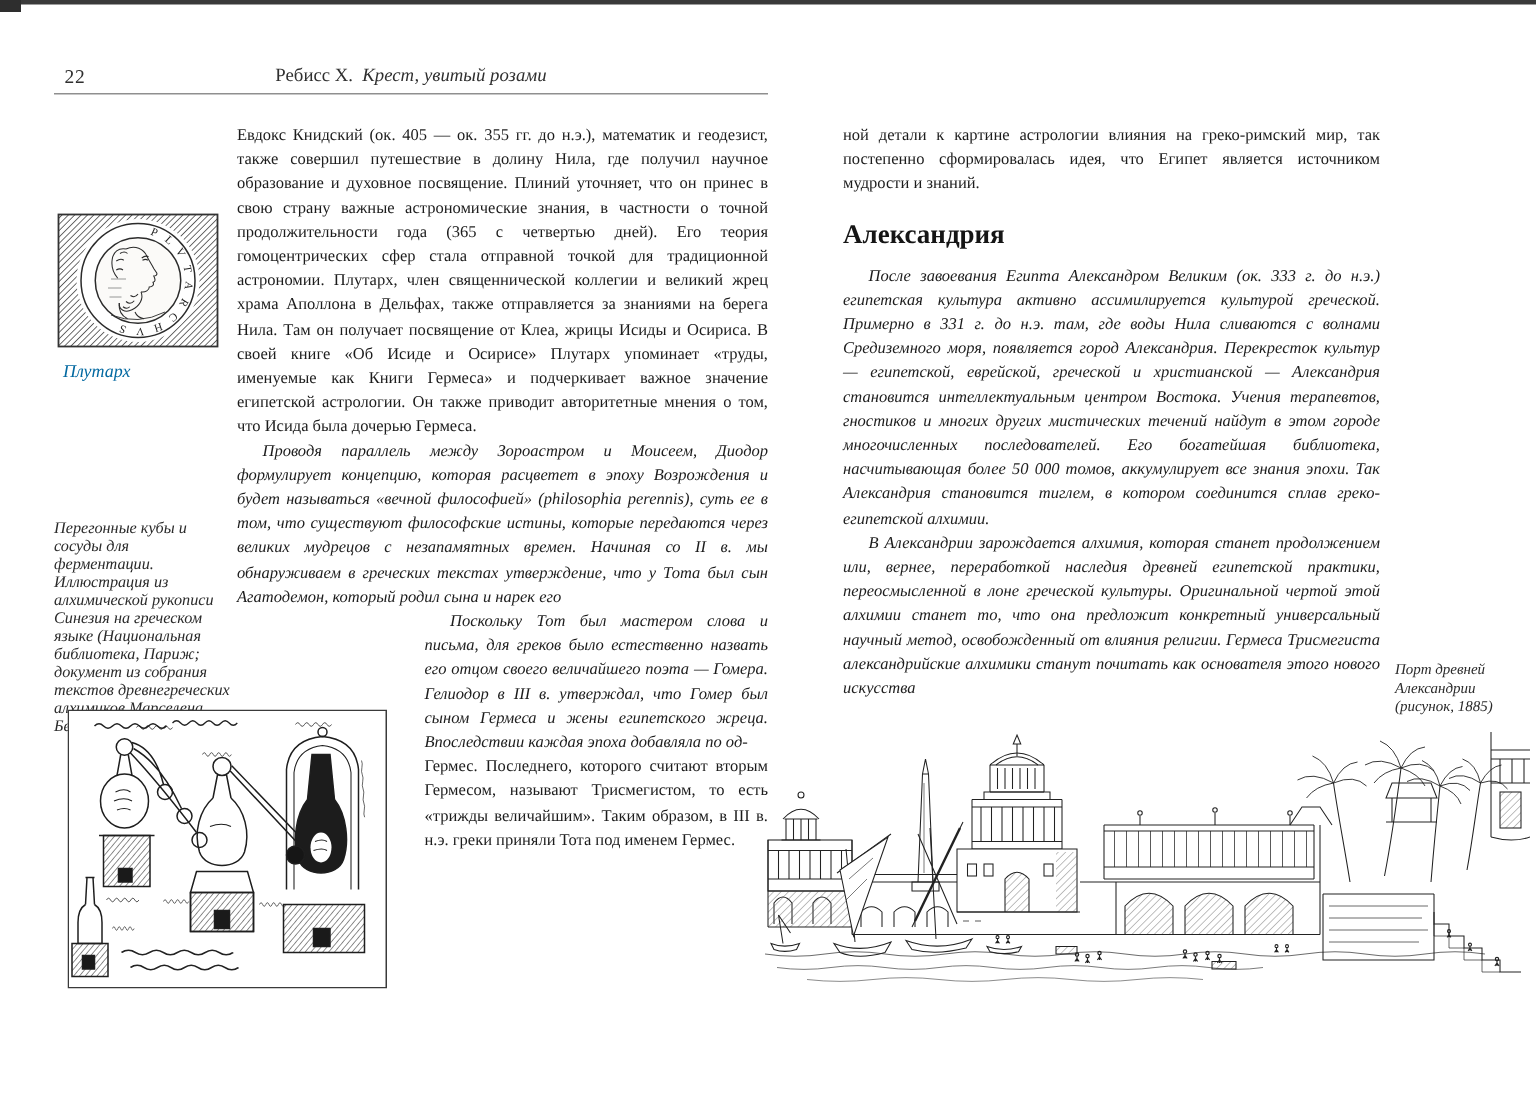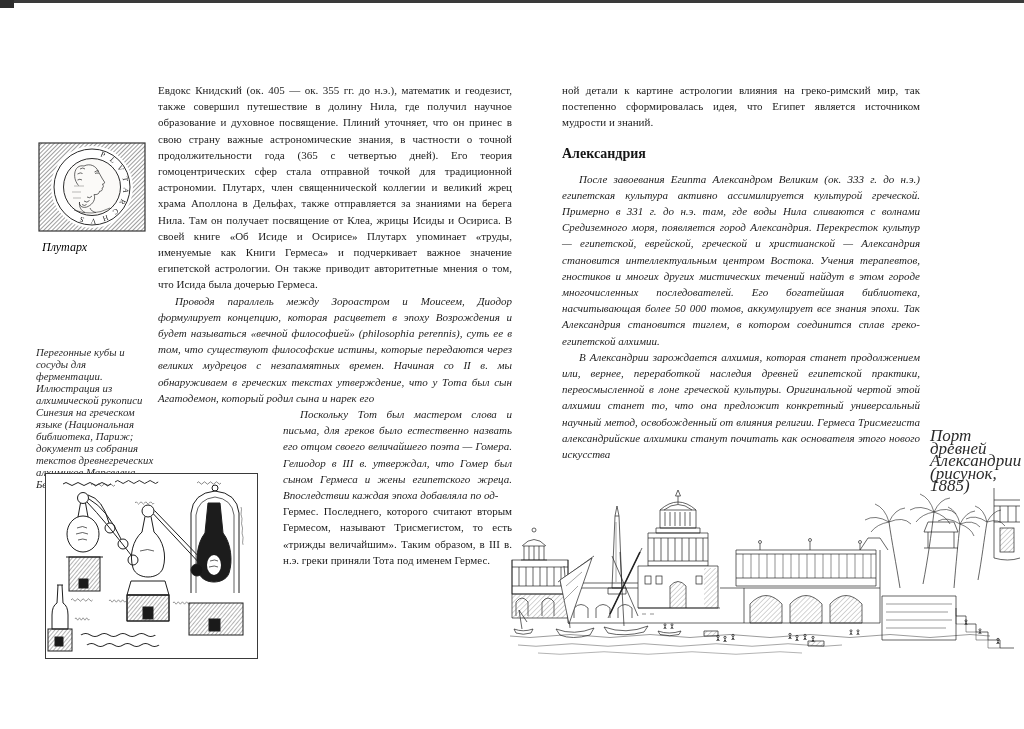--- a/index.html
+++ b/index.html
@@ -31,48 +31,52 @@
   .main-col{position:absolute;}
   .page-left .main-col{left:122px;top:40px;width:354px;}
   .page-right .main-col{left:17px;top:40px;width:358px;}
 
   .body-text{
     font-size:11px;line-height:16.2px;text-align:justify;margin:0;
     hyphens:manual;
   }
   .indent{text-indent:17px;font-style:italic;}
   .section-heading{
-    font-size:14px;font-weight:bold;margin:15px 0 9px 0;color:#151515;
+    font-size:18px;font-weight:bold;margin:15px 0 9px 0;color:#151515;
   }
   .wrap-col{margin-left:125px;width:229px;}
 
   .margin-note{
     position:absolute;font-style:italic;color:#2a2a2a;
     font-size:10.8px;line-height:12px;
   }
   .note-left{left:0;top:304px;width:119px;}
-  .note-right{left:385px;top:388px;width:88px;font-size:17px;line-height:12.6px;}
+  .note-right{left:385px;top:399px;width:88px;font-size:10px;line-height:12.6px;}
   .fig-caption{
-    position:absolute;left:6px;top:198px;font-style:italic;font-size:12px;color:#000000;
+    position:absolute;left:6px;top:198px;font-style:italic;font-size:12px;color:#0369a1;
   }
 
   .fig{position:absolute;}
   .fig-plutarch{left:2px;top:100px;width:108px;height:90px;}
   .fig-alchemy{left:9px;top:431px;width:213px;height:186px;}
   .fig-port{left:-37px;top:446px;width:512px;height:180px;}
   svg{display:block;}
 </style>
 </head>
 <body>
 
 <div class="scan-top"></div>
 <div class="scan-corner"></div>
 
 <div class="page page-left">
 
+  <div class="pg-header">
+    <span class="pagenum">22</span>
+    <span class="runhead"><span>Ребисс Х.</span>&nbsp; <span class="ital">Крест, увитый розами</span></span>
+  </div>
 
   <div class="fig fig-plutarch">
     <svg viewBox="0 0 108 90" width="108" height="90">
       <defs>
         <pattern id="pl-hatch" width="3" height="3" patternUnits="userSpaceOnUse" patternTransform="rotate(45)">
           <line x1="0" y1="0" x2="0" y2="3" stroke="#3c3c3c" stroke-width="1"></line>
         </pattern>
         <path id="pl-ring" d="M54,13.5 a31.5,31.5 0 1,1 -0.02,0"></path>
       </defs>
       <rect x="1" y="1" width="106" height="88" fill="url(#pl-hatch)" stroke="#333" stroke-width="1.2"></rect>

